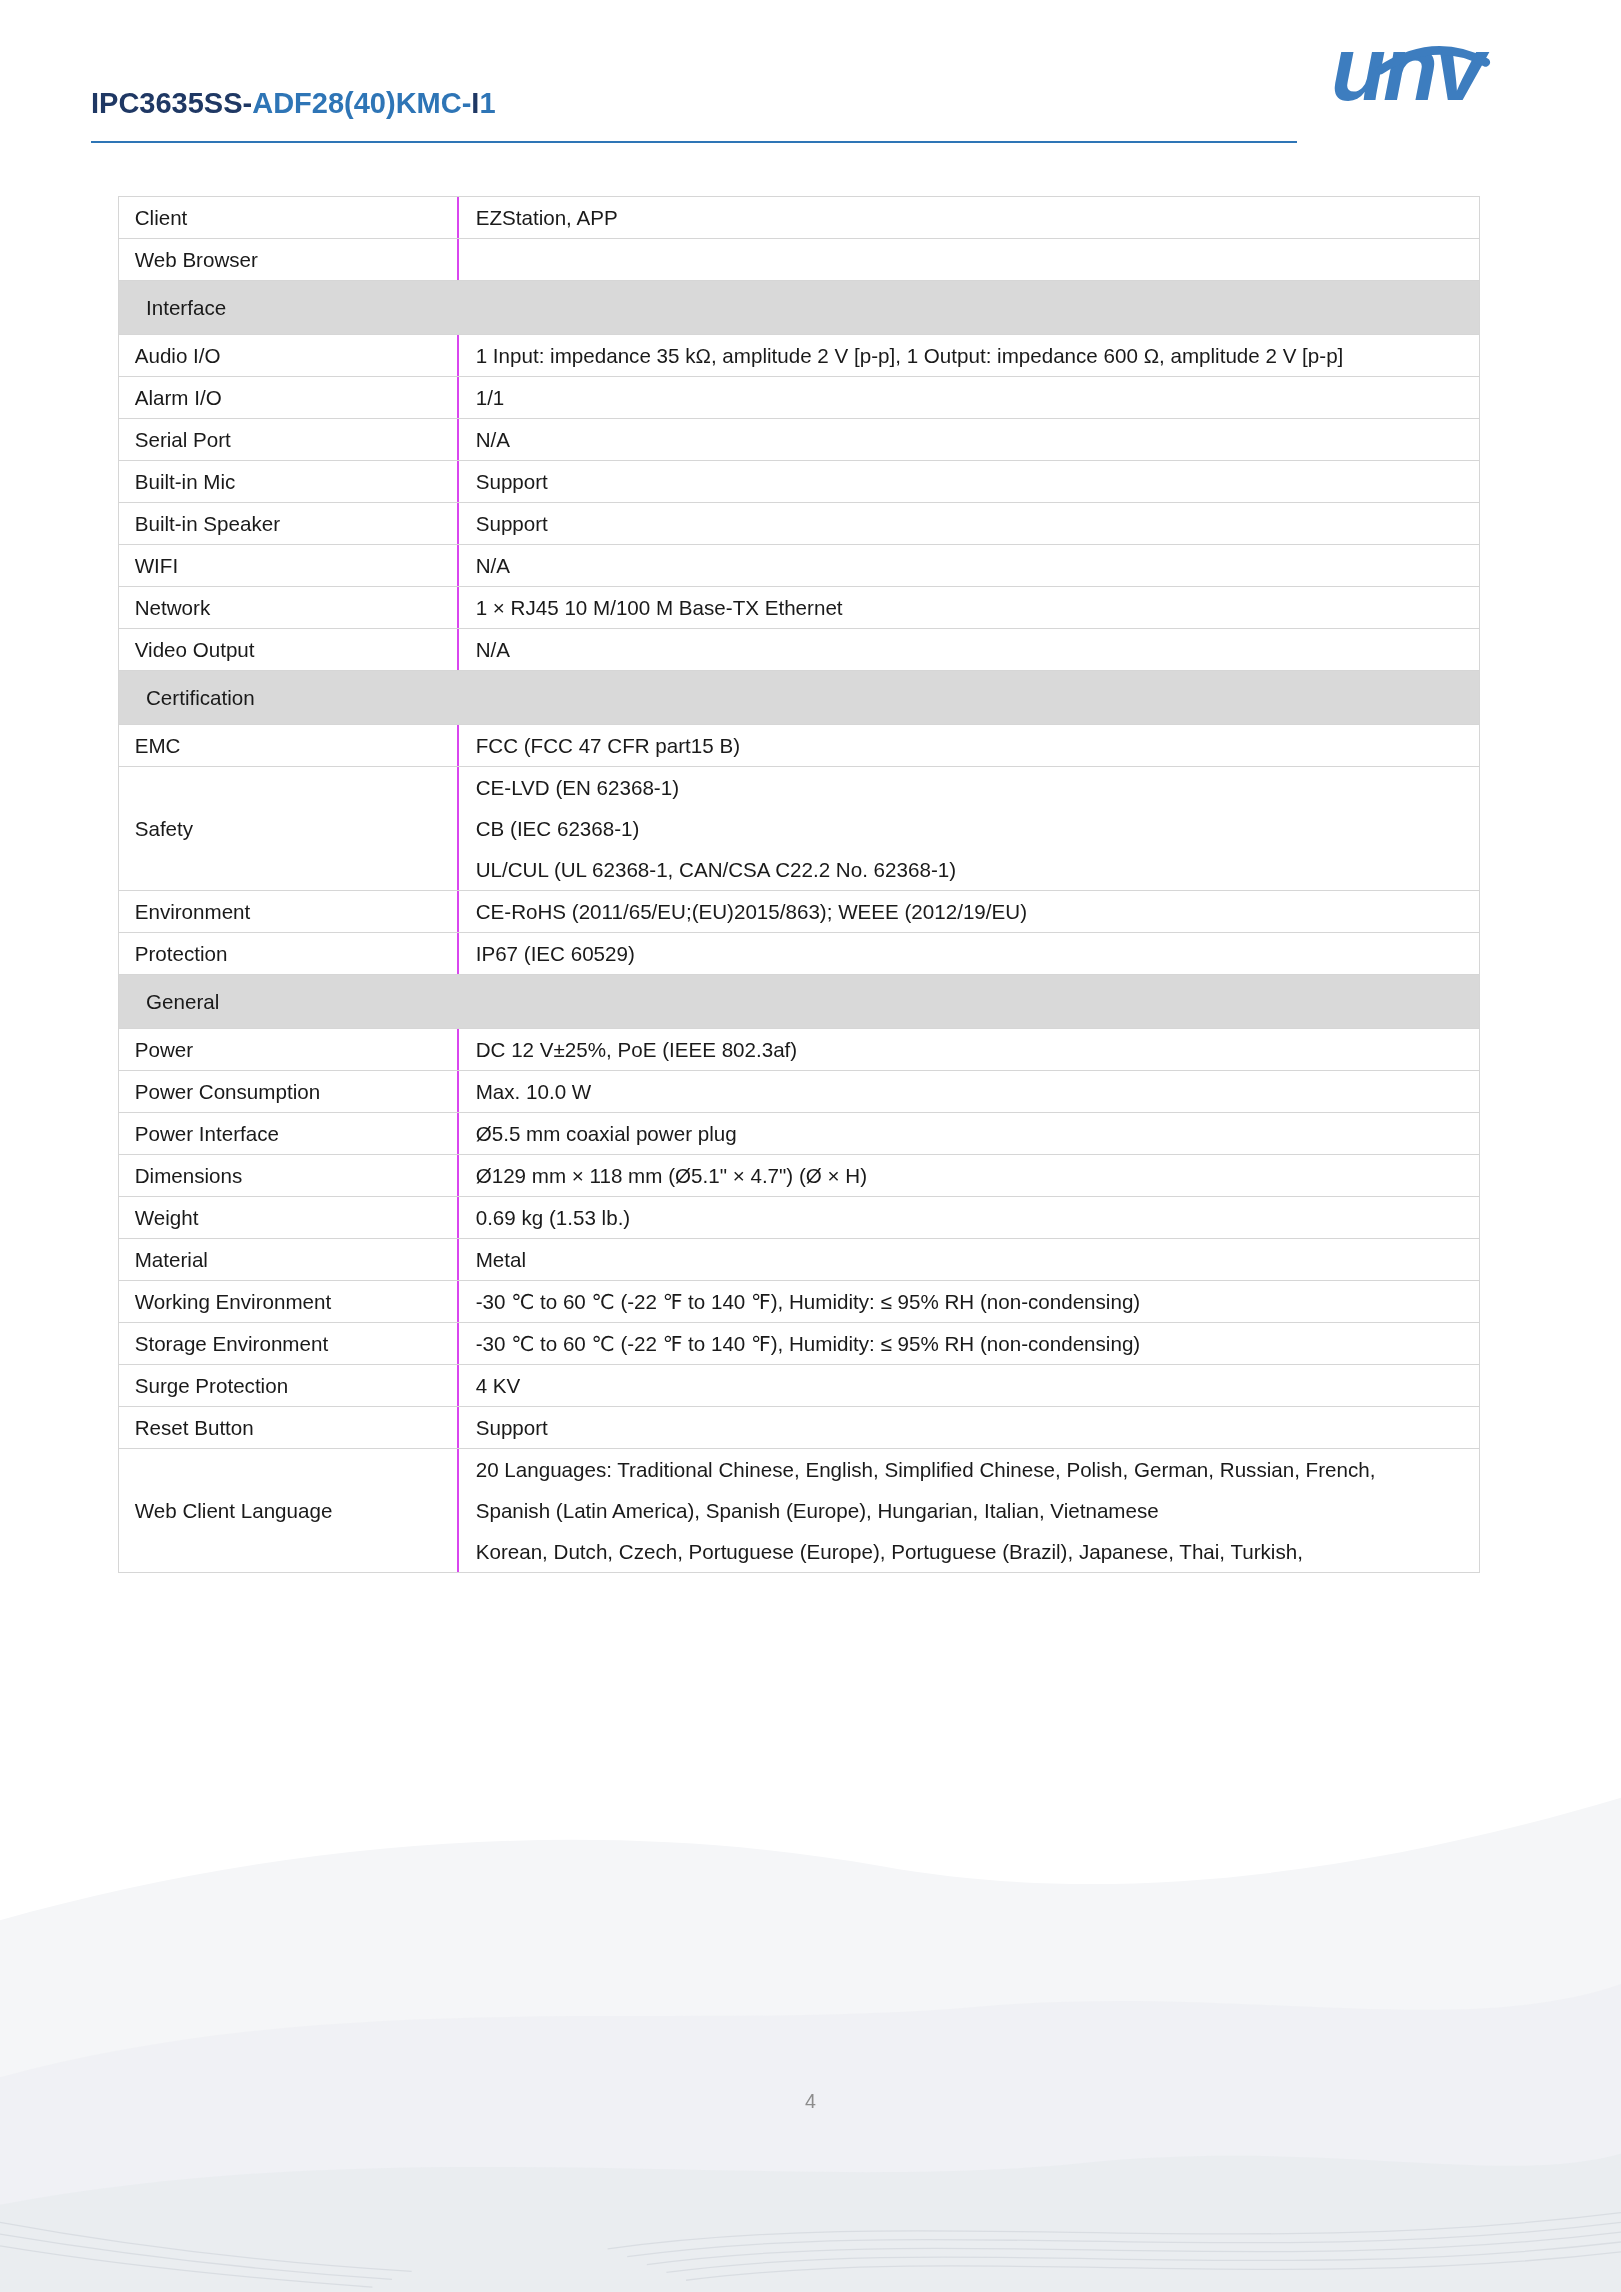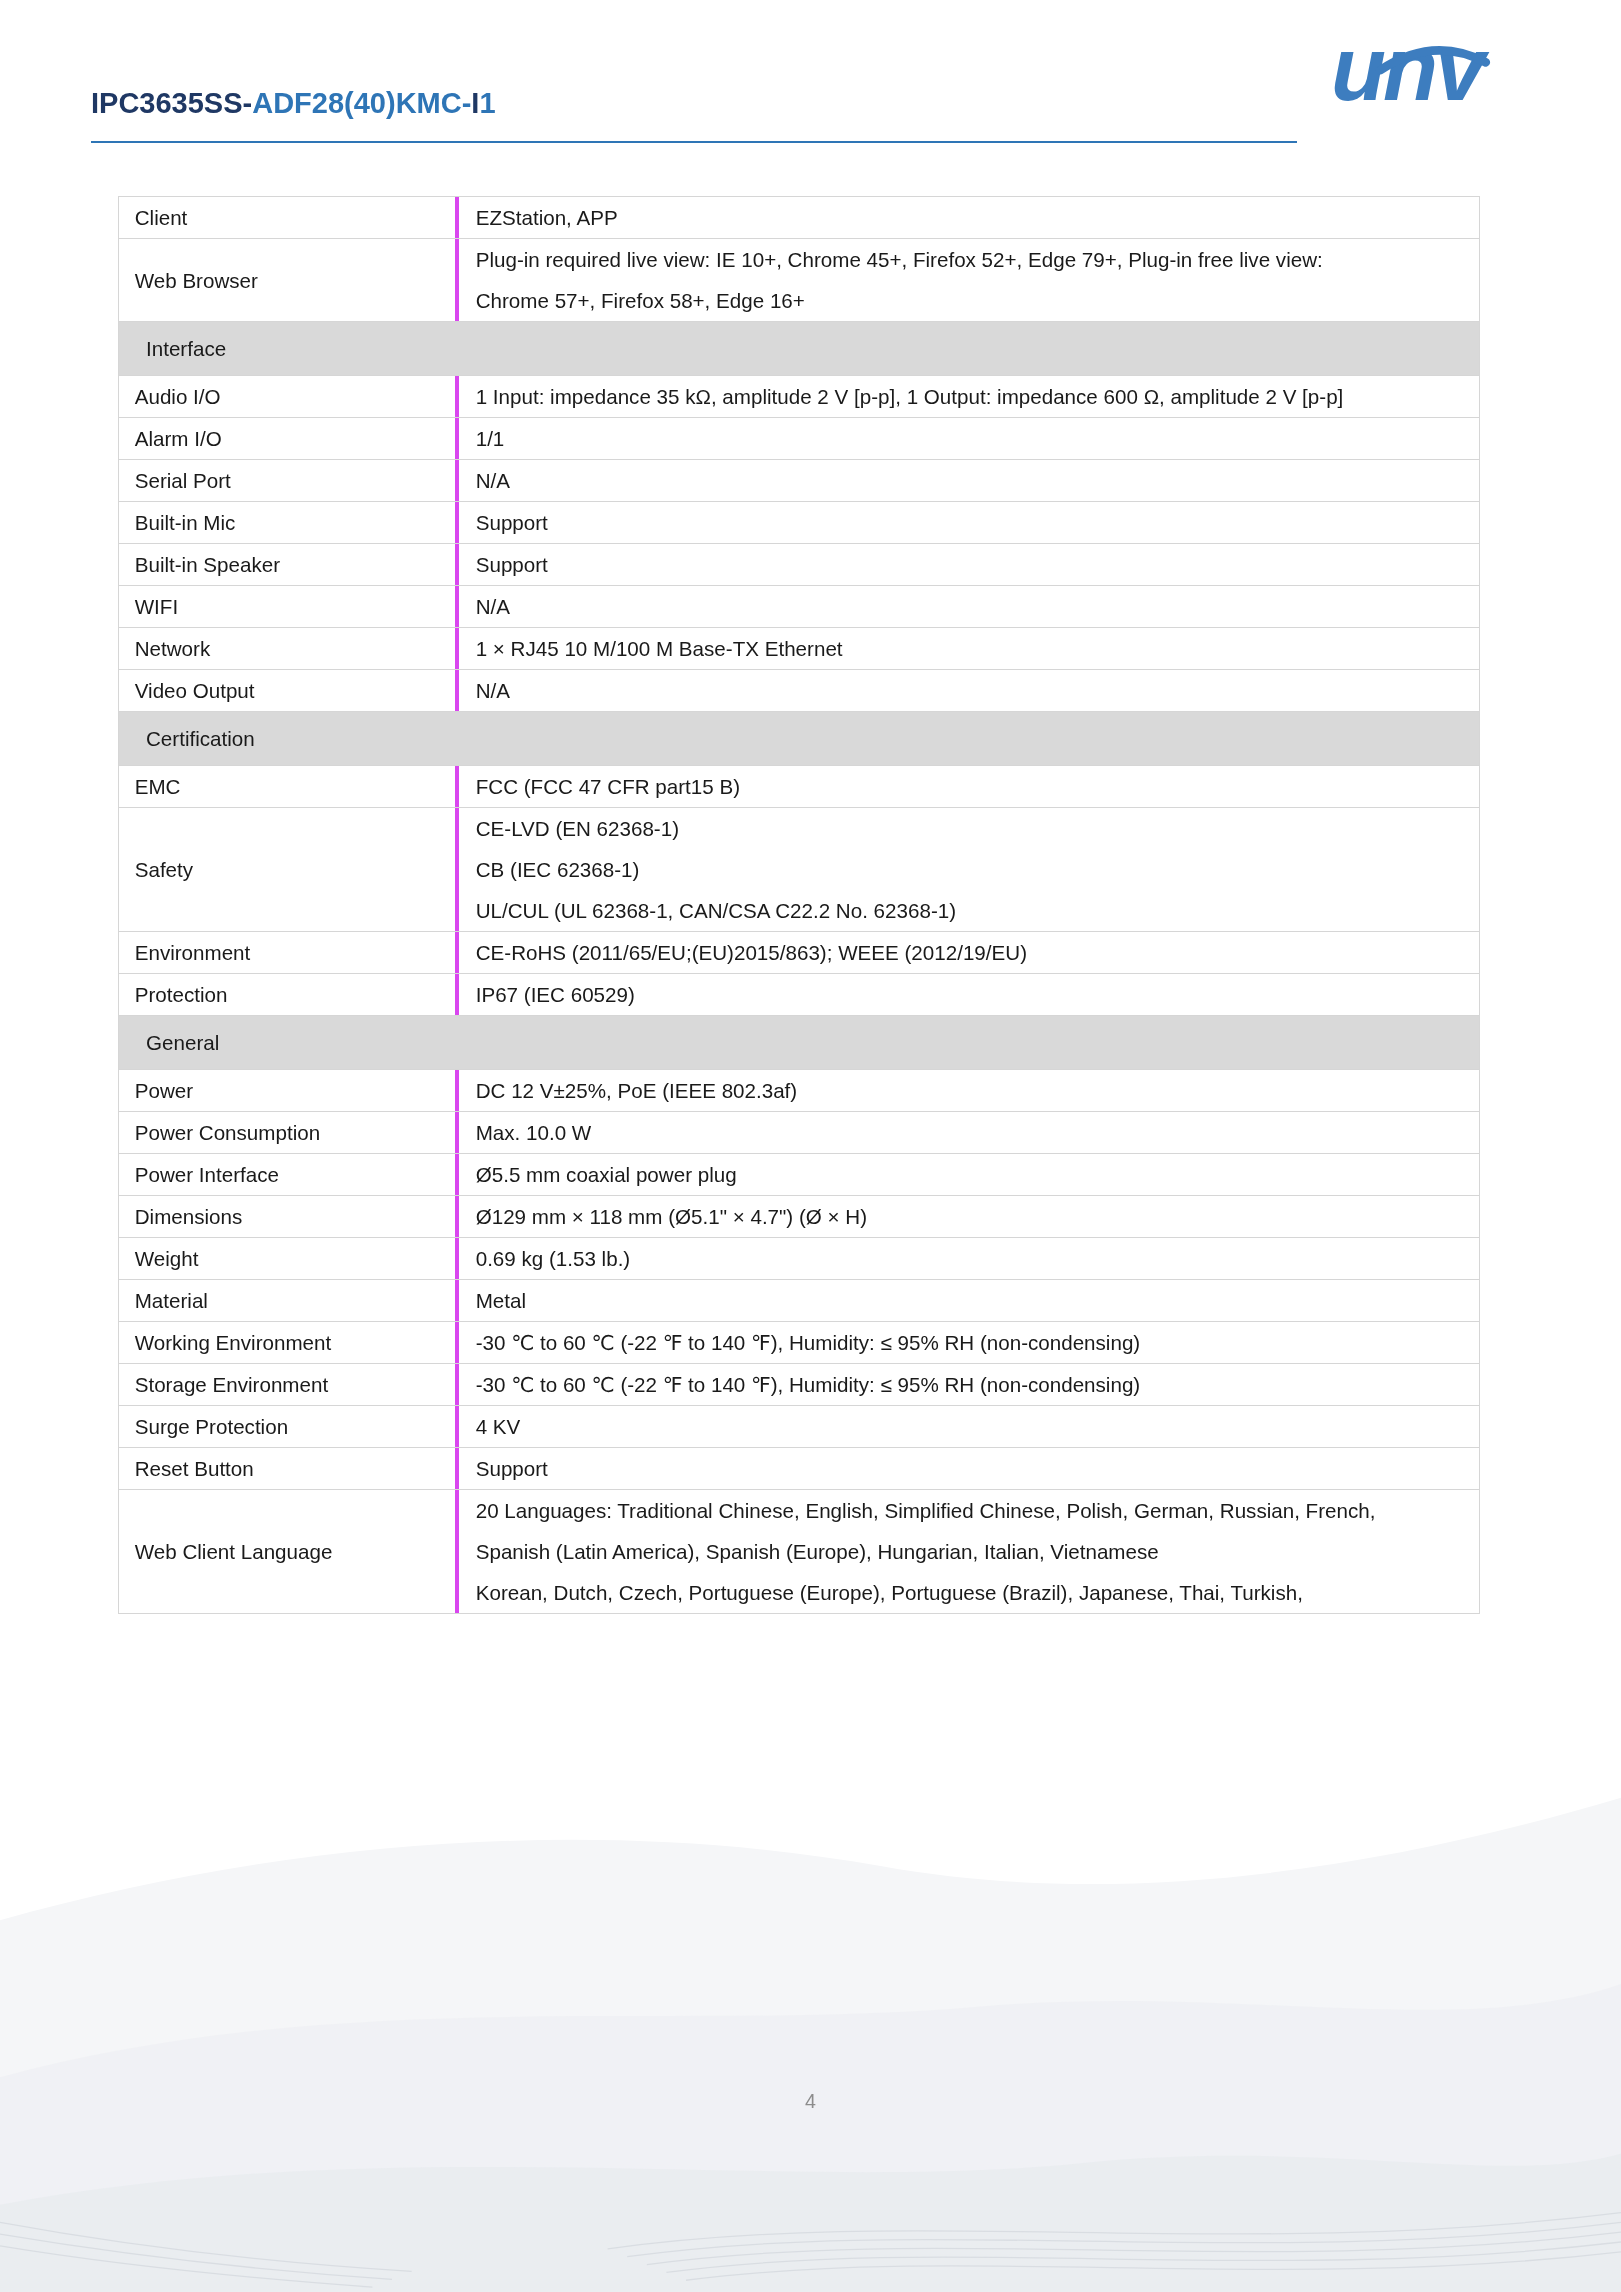--- a/index.html
+++ b/index.html
@@ -30,21 +30,21 @@
   .logo-arc{position:absolute;left:41px;top:5.9px;}
   
   .spec-table{
     position:absolute;left:118px;top:196px;width:1360px;
     border:1px solid #d6d6d6;border-bottom:none;
     font-size:20.6px;
     background:#fff;
   }
   .trow{display:flex;align-items:stretch;border-bottom:1px solid #d6d6d6;}
   .cell{display:flex;flex-direction:column;justify-content:center;box-sizing:border-box;}
-  .cell.label{width:340px;min-width:340px;border-right:4px solid #d946ef;padding-left:15.7px;}
+  .cell.label{width:340px;min-width:340px;border-right:2px solid #d946ef;padding-left:15.7px;}
   .cell.value{flex:1;padding-left:16.7px;overflow:visible;}
   .vline,.lline{line-height:41px;white-space:nowrap;}
   .trow.section{background:#d9d9d9;}
   .section-label{line-height:53px;padding-left:27px;}
   
   .page-num{
     position:absolute;top:2090px;left:0;width:100%;
     text-align:center;font-size:19.6px;color:#8c8c8c;
   }
   .waves{position:absolute;left:0;bottom:0;width:1621px;height:510px;pointer-events:none;}
@@ -70,24 +70,20 @@
         <div class="cell label">
           <div class="lline">Client</div>
         </div>
         <div class="cell value">
           <div class="vline">EZStation, APP</div>
         </div>
       </div>
       <div class="trow data">
         <div class="cell label">
           <div class="lline">Web Browser</div>
-        </div>
-        <div class="cell value">
-          <div class="vline">Plug-in required live view: IE 10+, Chrome 45+, Firefox 52+, Edge 79+, Plug-in free live view:</div>
-          <div class="vline">Chrome 57+, Firefox 58+, Edge 16+</div>
         </div>
       </div>
       <div class="trow section">
         <div class="section-label">Interface</div>
       </div>
       <div class="trow data">
         <div class="cell label">
           <div class="lline">Audio I/O</div>
         </div>
         <div class="cell value">

